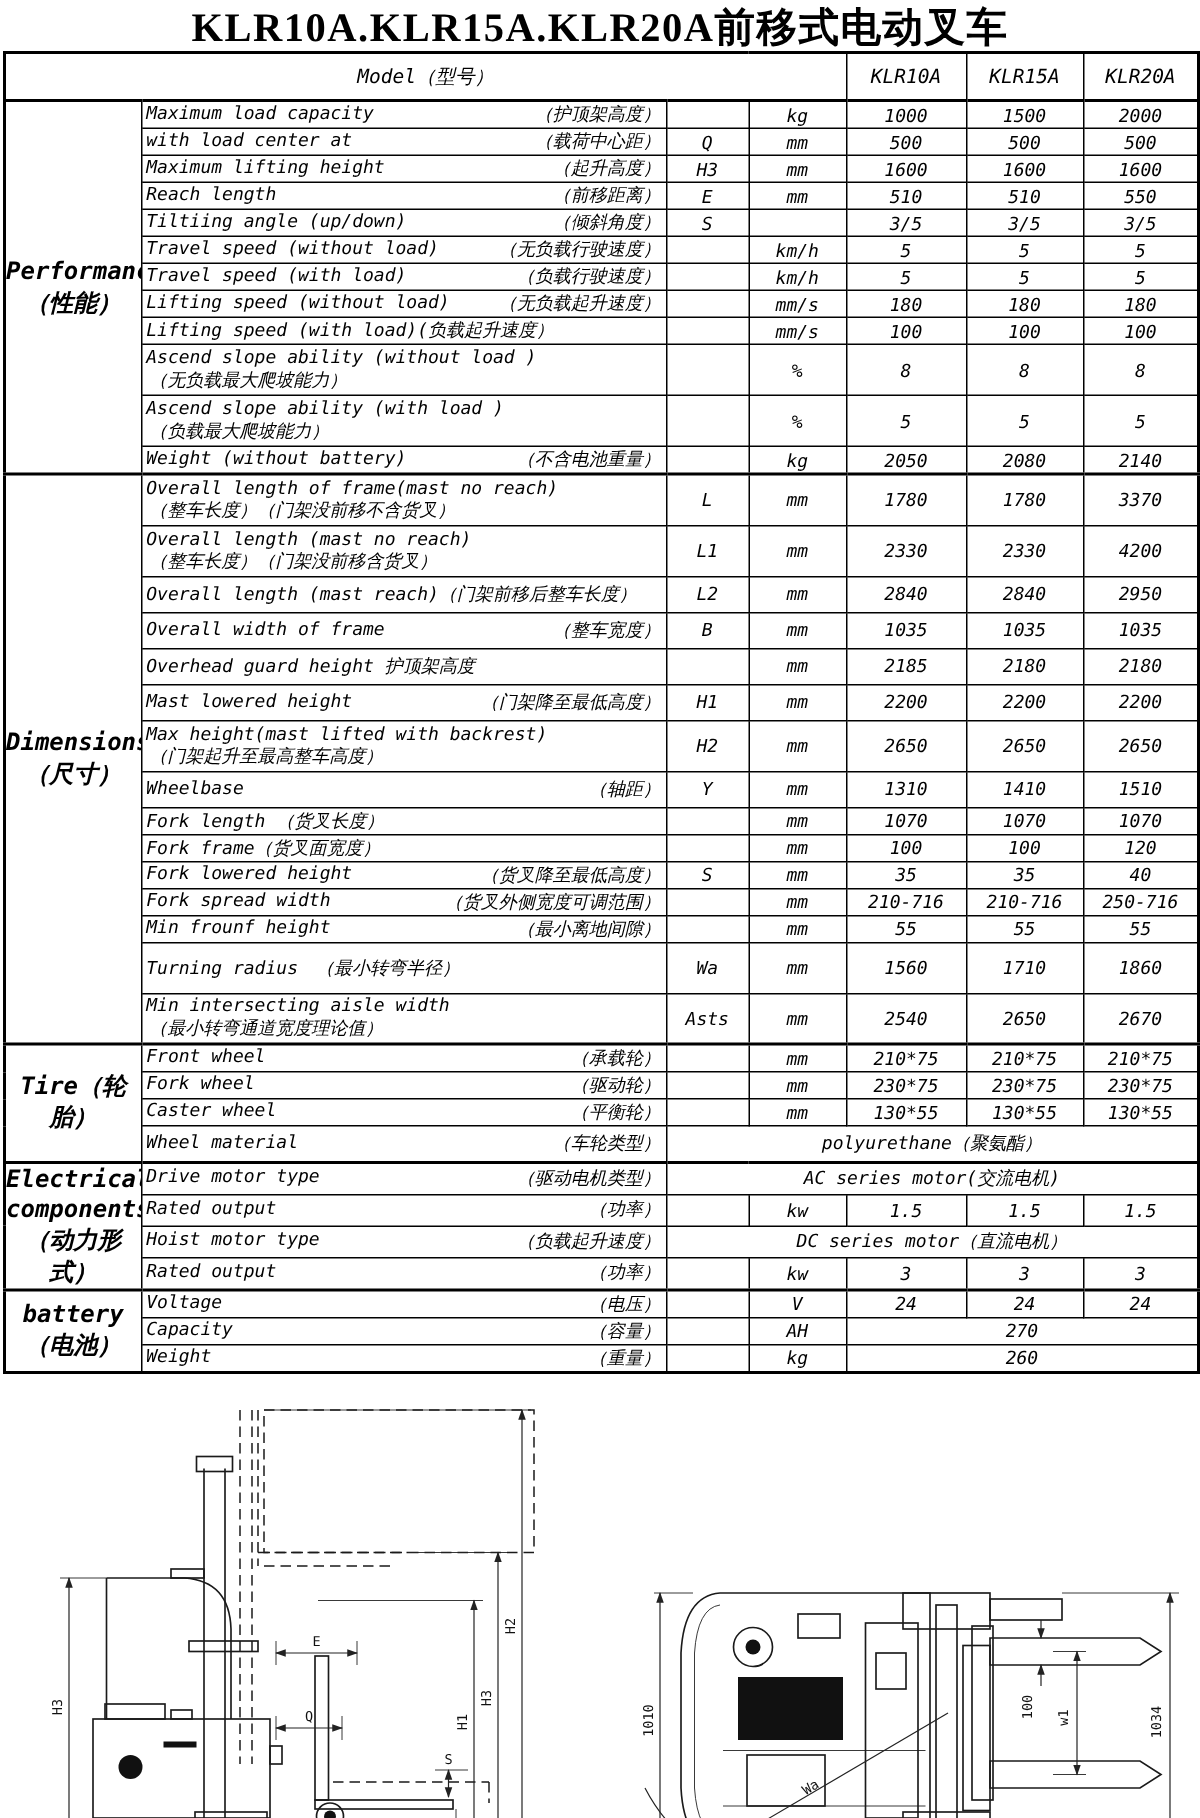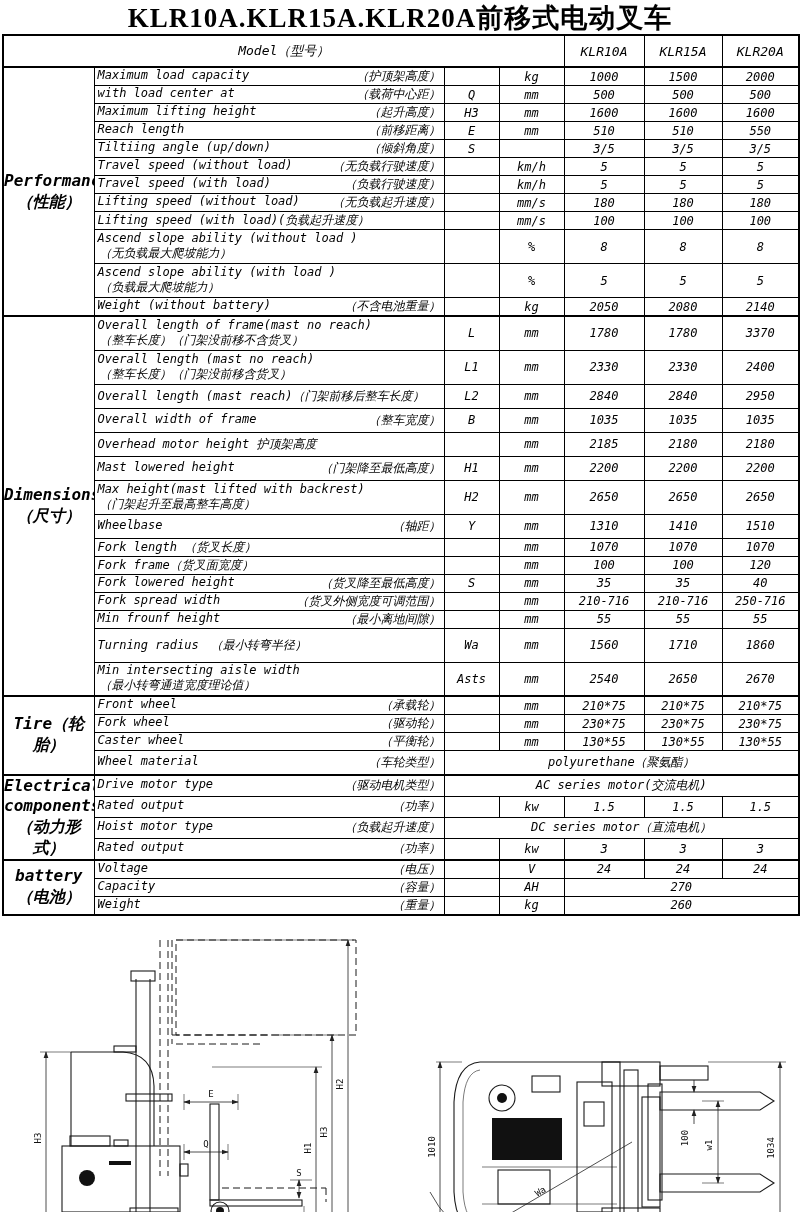--- a/index.html
+++ b/index.html
@@ -217,21 +217,21 @@
       </tr>
       <tr class="rl">
         <td class="desc">
           <div>Overall length (mast no reach)</div>
           <div class="ln2">（整车长度）（门架没前移含货叉）</div>
         </td>
         <td class="val">L1</td>
         <td class="val">mm</td>
         <td class="val">2330</td>
         <td class="val">2330</td>
-        <td class="val">2400</td>
+        <td class="val">4200</td>
       </tr>
       <tr class="rm">
         <td class="desc">Overall length (mast reach)（门架前移后整车长度）</td>
         <td class="val">L2</td>
         <td class="val">mm</td>
         <td class="val">2840</td>
         <td class="val">2840</td>
         <td class="val">2950</td>
       </tr>
       <tr class="rm">
@@ -241,21 +241,21 @@
             <span>（整车宽度）</span>
           </div>
         </td>
         <td class="val">B</td>
         <td class="val">mm</td>
         <td class="val">1035</td>
         <td class="val">1035</td>
         <td class="val">1035</td>
       </tr>
       <tr class="rm">
-        <td class="desc">Overhead motor height 护顶架高度</td>
+        <td class="desc">Overhead guard height 护顶架高度</td>
         <td class="val"></td>
         <td class="val">mm</td>
         <td class="val">2185</td>
         <td class="val">2180</td>
         <td class="val">2180</td>
       </tr>
       <tr class="rm">
         <td class="desc">
           <div class="split">
             <span>Mast lowered height</span>

